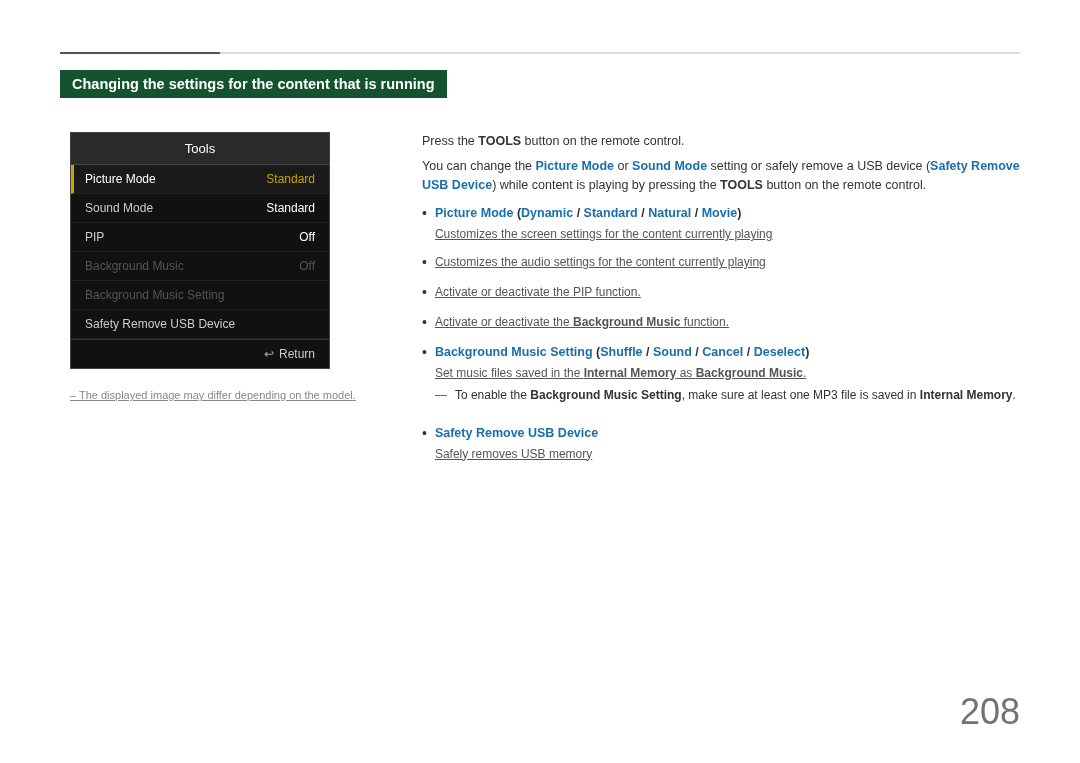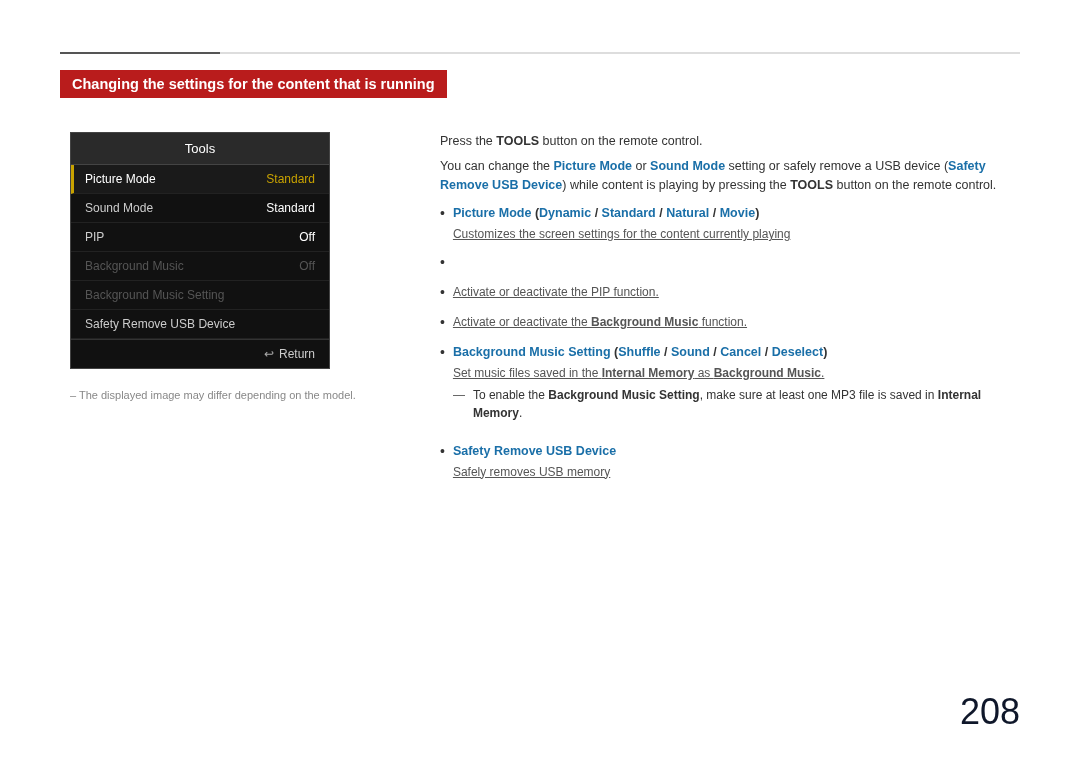--- a/index.html
+++ b/index.html
@@ -26,32 +26,32 @@
       position: absolute;
       top: 52px;
       left: 60px;
       right: 60px;
       height: 2px;
       background: linear-gradient(to right, #555 160px, #ddd 160px);
     }
 
     .content-area {
       display: flex;
-      gap: 60px;
+      gap: 42px;
       margin-top: 20px;
     }
 
     
     .left-section {
       width: 320px;
       flex-shrink: 0;
     }
 
     .section-title {
-      background: #b91c1c;
+      background: #14532d;
       color: #fff;
       font-size: 14.5px;
       font-weight: bold;
       padding: 6px 12px;
       margin-bottom: 14px;
       display: inline-block;
     }
 
     
     .tools-dialog {
@@ -135,20 +135,21 @@
     .return-arrow {
       color: #aaa;
       font-size: 12px;
     }
 
     .footnote {
       margin-top: 20px;
       color: #888;
       font-size: 11px;
       padding-left: 10px;
+      text-decoration: underline;
     }
 
     
     .right-section {
       flex: 1;
       font-size: 12.5px;
       line-height: 1.5;
     }
 
     .intro-text {
@@ -215,21 +216,21 @@
       flex-shrink: 0;
       color: #555;
     }
 
     
     .page-number {
       position: absolute;
       bottom: 30px;
       right: 60px;
       font-size: 36px;
-      color: #0f172a;
+      color: #737373;
       font-weight: 300;
     }
   </style>
 </head>
 <body>
 
 <div class="page-container">
   <div class="top-line"></div>
 
   <div style="margin-top: 10px;">
@@ -303,20 +304,21 @@
               <div class="bullet-title">
                 <span class="highlight">Picture Mode</span> (<span class="highlight">Dynamic</span> / <span class="highlight">Standard</span> / <span class="highlight">Natural</span> / <span class="highlight">Movie</span>)
               </div>
               <div class="bullet-desc">Customizes the screen settings for the content currently playing</div>
             </div>
           </li>
 
           <li>
             <span class="bullet-dot">•</span>
             <div class="bullet-content">
+              <div class="bullet-desc">Customizes the audio settings for the content currently playing</div>
             </div>
           </li>
 
           <li>
             <span class="bullet-dot">•</span>
             <div class="bullet-content">
               <div class="bullet-desc">Activate or deactivate the PIP function.</div>
             </div>
           </li>
 

